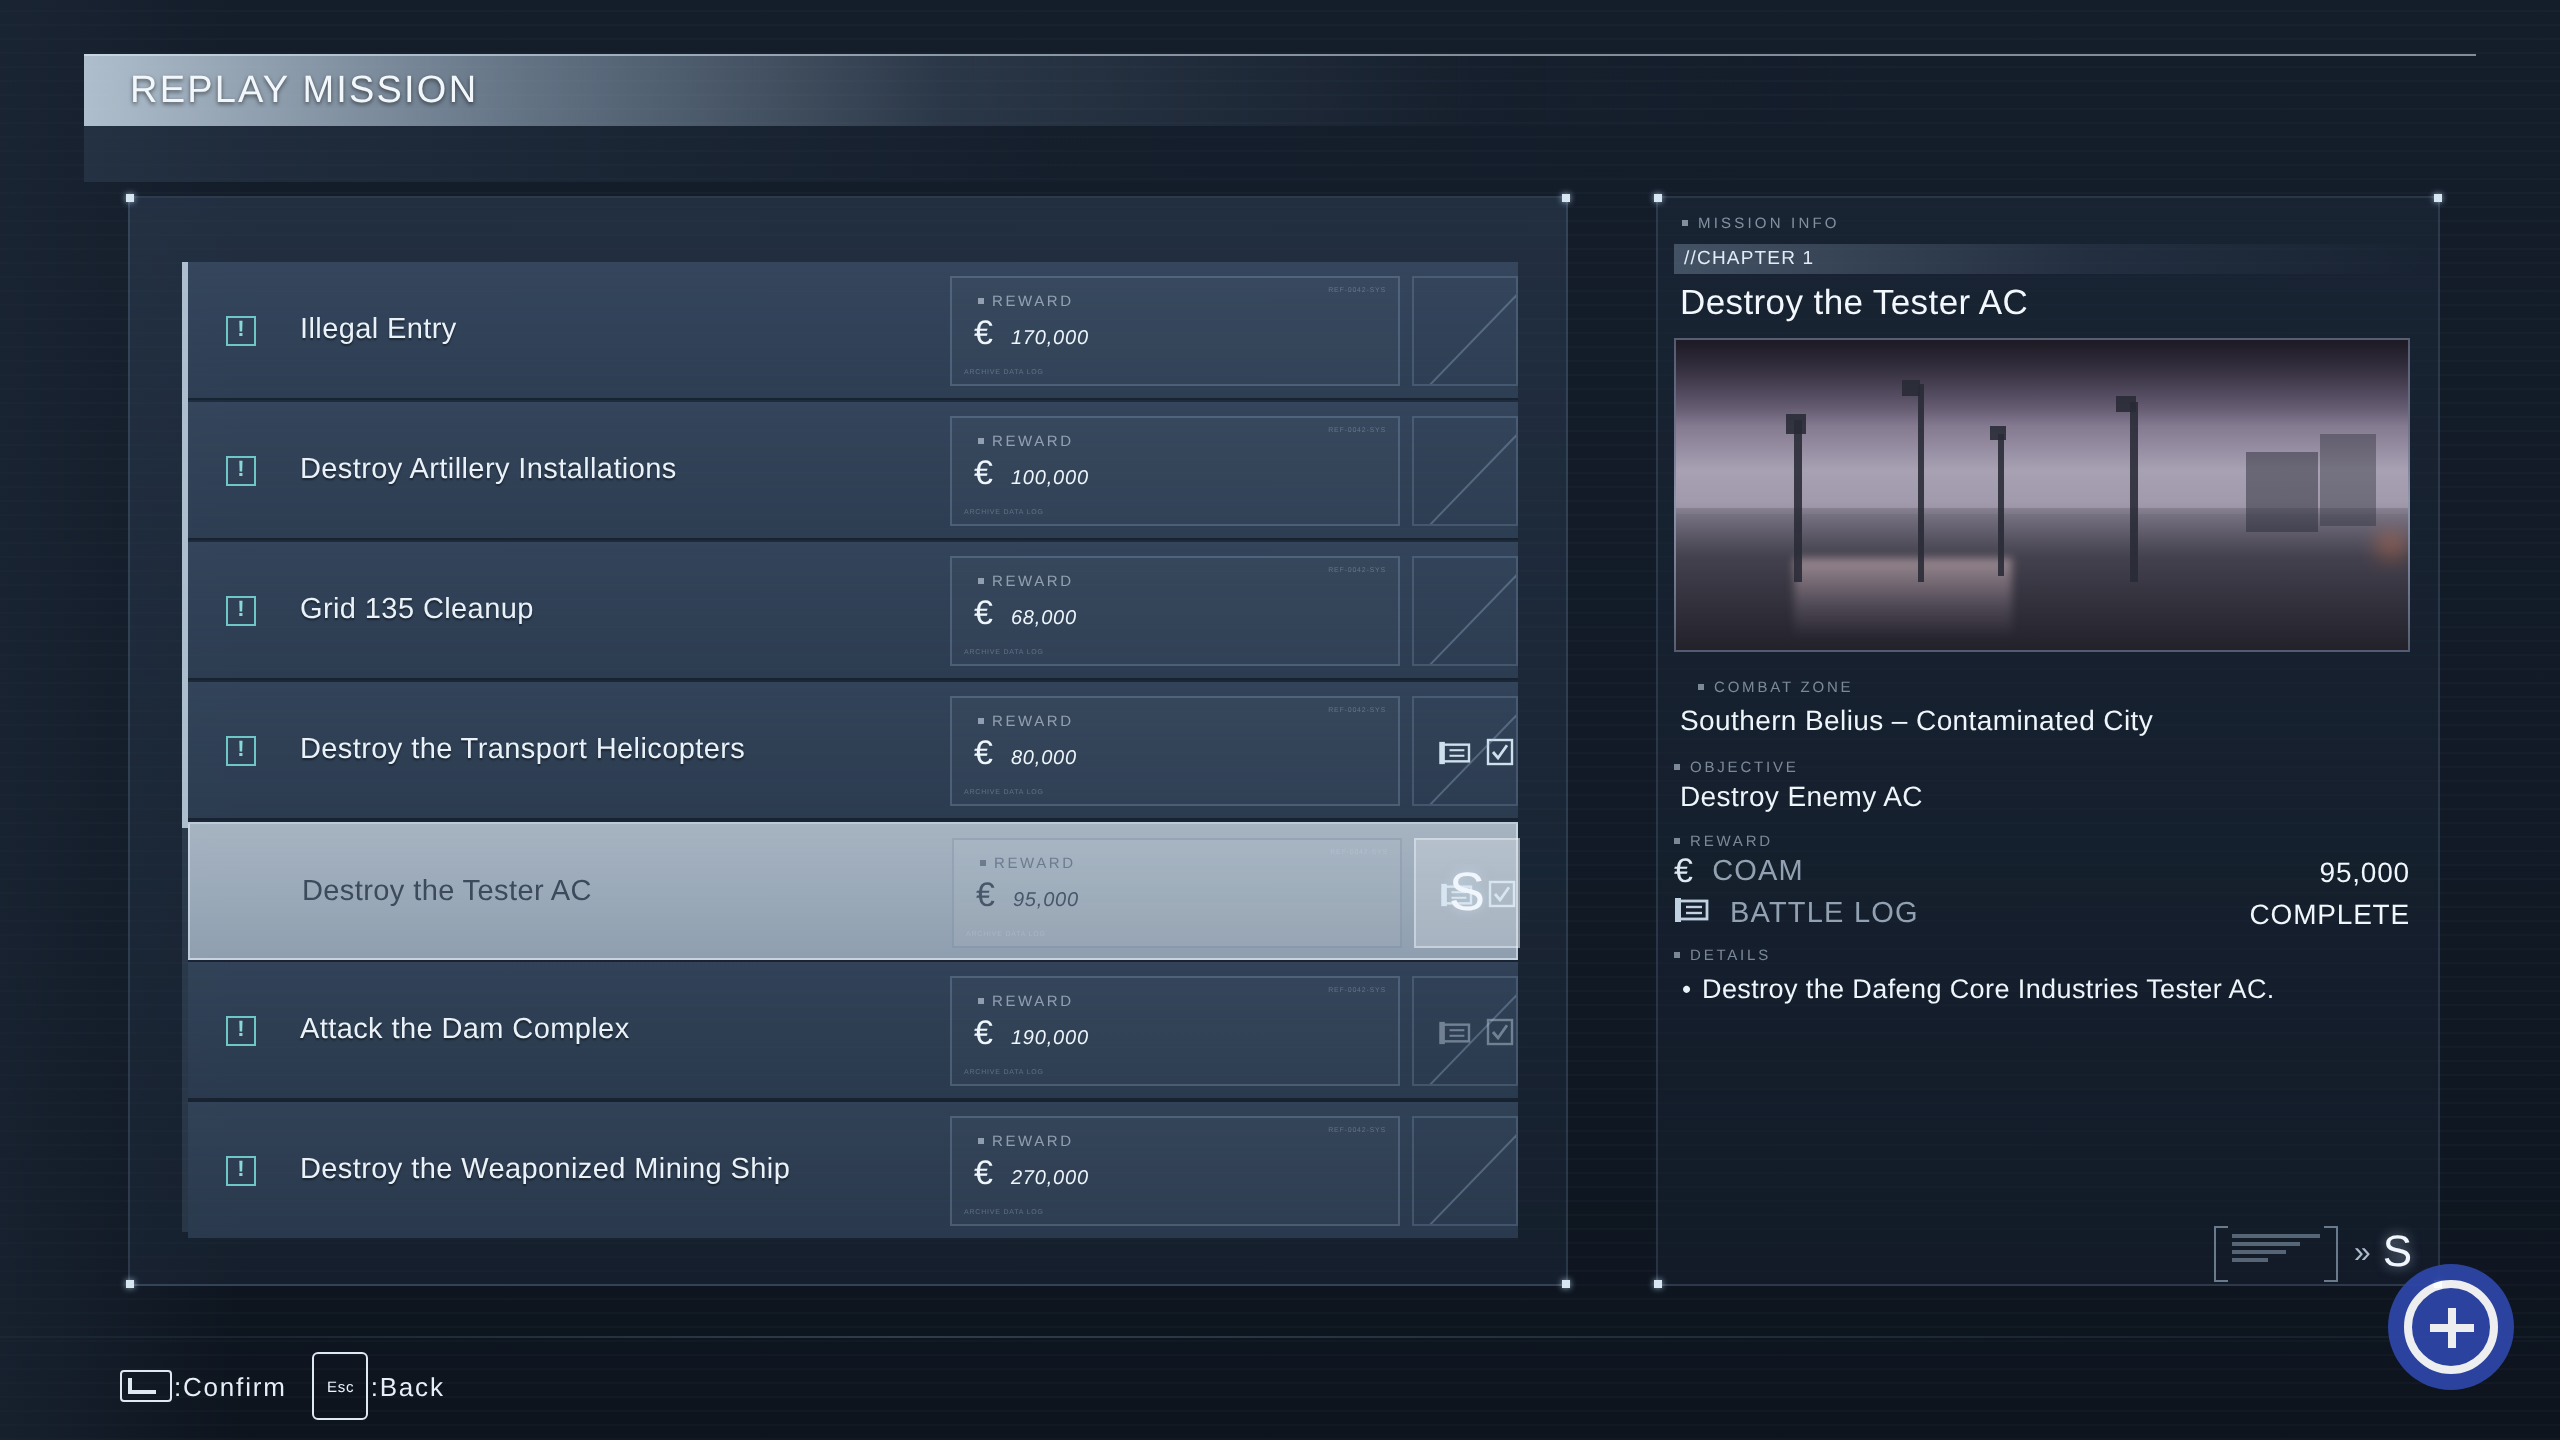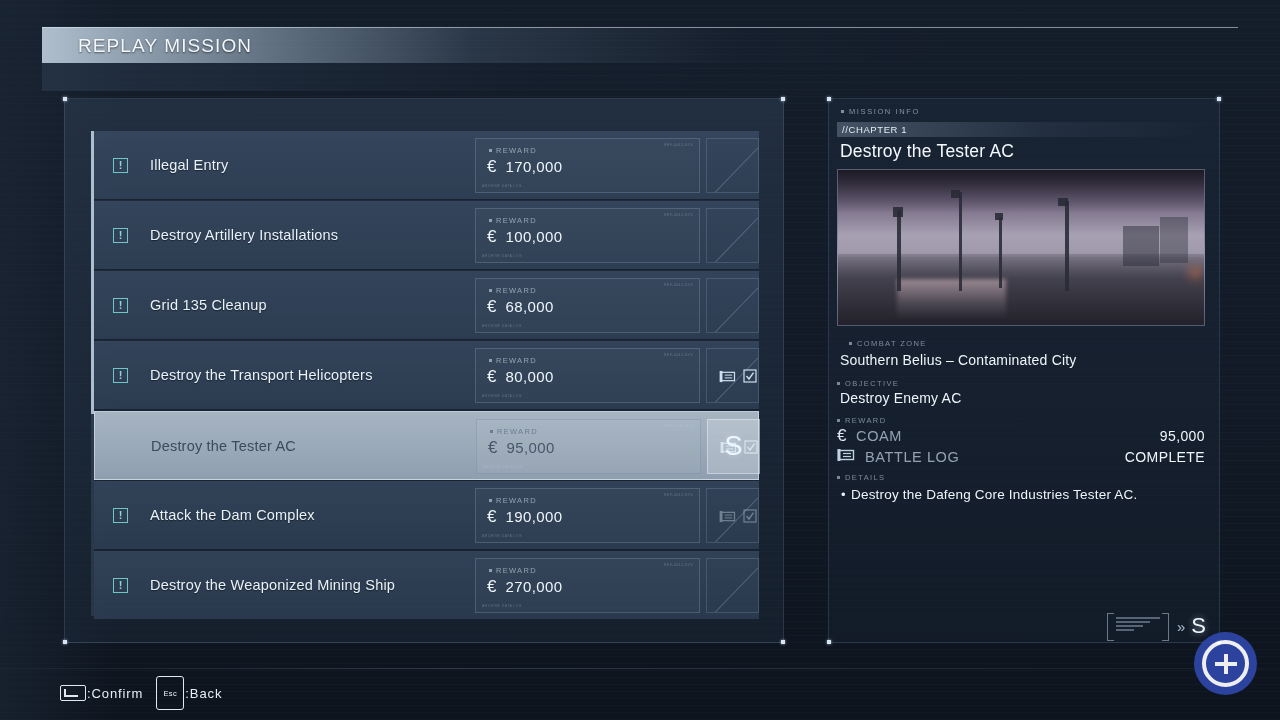--- a/index.html
+++ b/index.html
@@ -19,21 +19,21 @@
   }
   
   #header-bar {
     position: absolute; left: 42px; top: 27px; width: 1196px; height: 36px;
     background: linear-gradient(90deg, rgba(196,212,226,.88) 0%, rgba(150,170,190,.62) 18%,
                 rgba(86,106,128,.34) 36%, rgba(40,56,74,.10) 58%, rgba(20,30,44,0) 76%);
     border-top: 1px solid rgba(220,233,245,.55);
     display: flex; align-items: center;
   }
   #header-title {
-    margin-left: 36px;
+    margin-left: 23px;
     font-size: 19px; letter-spacing: 1.1px; color: #f2f7fc;
     text-shadow: 0 1px 2px rgba(0,0,0,.55);
   }
   #header-under {
     position: absolute; left: 42px; top: 63px; width: 1196px; height: 28px;
     background: linear-gradient(90deg, rgba(46,62,82,.55) 0%, rgba(26,38,54,.22) 40%, rgba(18,27,40,0) 70%);
   }
   
   .panel {
     position: absolute;
@@ -92,21 +92,21 @@
   .reward-label {
     position: absolute; left: 13px; top: 7px; font-size: 7.5px; letter-spacing: 1.3px;
     color: rgba(222,234,246,.55); display: flex; align-items: center; gap: 4px;
   }
   .selected .reward-label { color: rgba(90,105,125,.75); }
   .sq { width: 3px; height: 3px; background: currentColor; display: inline-block; }
   .reward-amount {
     position: absolute; left: 11px; top: 19px; display: flex; align-items: baseline; gap: 9px;
   }
   .coam-sym { font-size: 17px; color: #eef5fb; line-height: 1; }
-  .coam-val { font-size: 15px; color: #eef5fb; letter-spacing: .4px; }
+  .coam-val { font-size: 10px; color: #eef5fb; letter-spacing: .4px; font-style: italic; }
   .selected .coam-sym, .selected .coam-val { color: #48566a; }
   .microtext {
     position: absolute; font-size: 3.5px; letter-spacing: .4px;
     color: rgba(200,220,240,.30); white-space: nowrap;
   }
   .micro-tr { right: 6px; top: 4px; }
   .micro-bl { left: 6px; bottom: 4px; }
 
   .log-icons {
     position: absolute; left: 243px; top: 20px; display: flex; align-items: center; gap: 6px;

